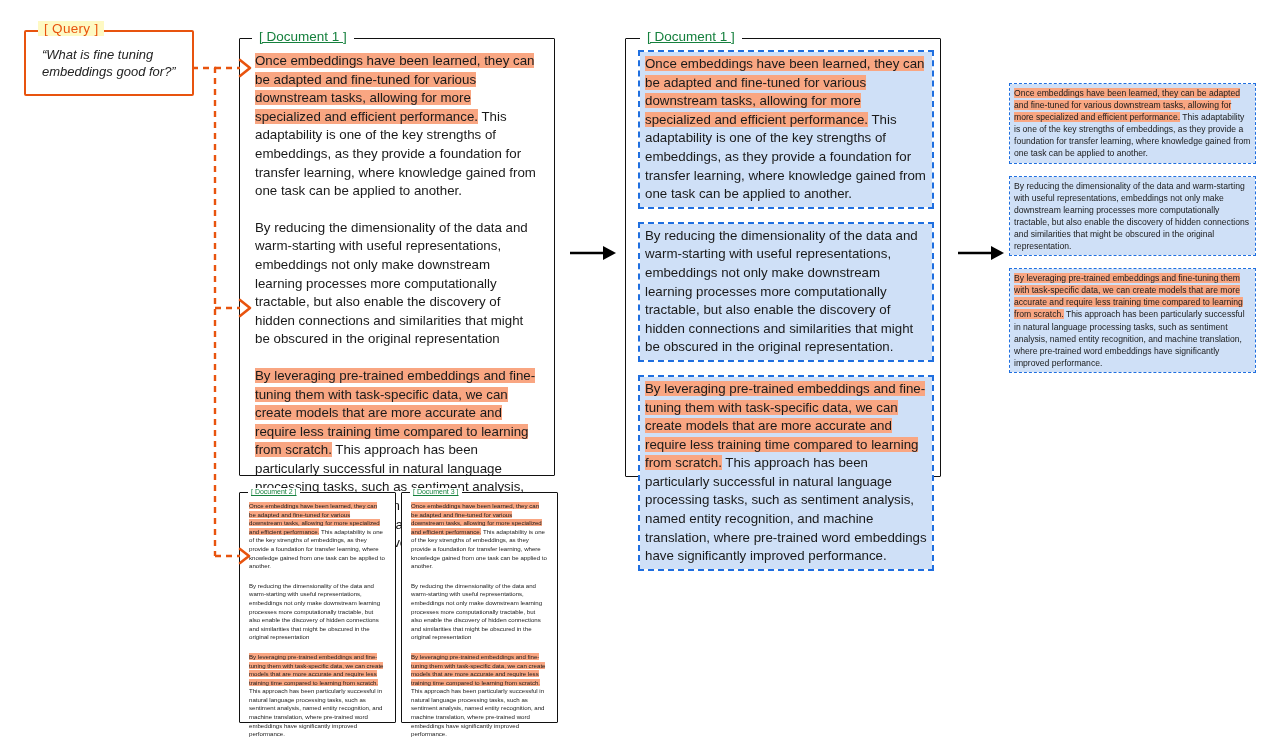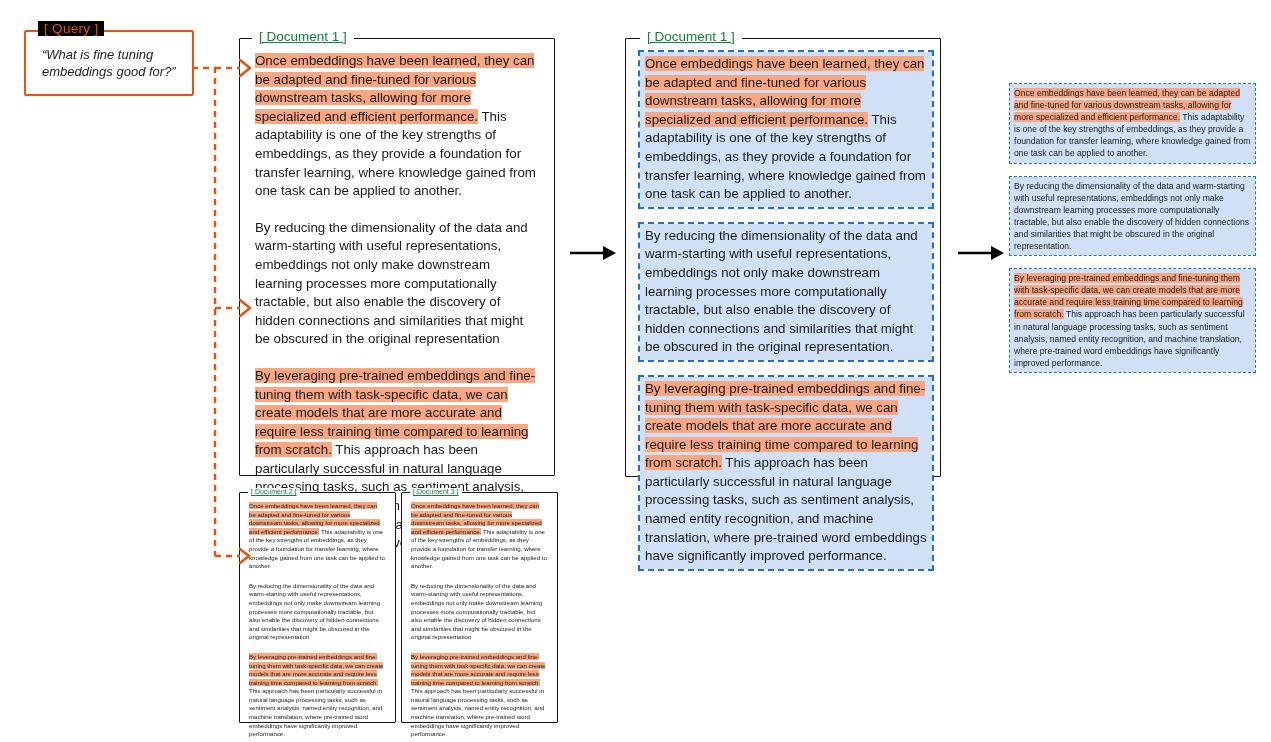--- a/index.html
+++ b/index.html
@@ -3,21 +3,21 @@
 <meta charset="utf-8">
 <style>
   html,body{margin:0;padding:0;background:#fff;}
   body{width:1271px;height:742px;position:relative;overflow:hidden;
        font-family:"Liberation Sans","DejaVu Sans",sans-serif;color:#1a1a1a;}
   .abs{position:absolute;}
 
   
   #query-box{left:24px;top:30px;width:166px;height:62px;
     border:2px solid #e8530e;border-radius:2px;}
-  #query-legend{left:38px;top:21px;background:#000000;padding:0 6px;
+  #query-legend{left:38px;top:21px;background:#fef9c3;padding:0 6px;
     color:#e8530e;font-size:13.5px;letter-spacing:.3px;white-space:nowrap;}
   #query-text{left:42px;top:46px;width:150px;font-size:13px;line-height:17px;color:#222;font-style:italic;}
 
   
   .doc-frame{border:1.6px solid #111;border-radius:1px;background:#fff;}
   .doc-legend{background:#fff;padding:0 7px;font-size:13.5px;color:#15803d;white-space:nowrap;text-decoration:underline;}
 
   #doc1-frame{left:239px;top:38px;width:314px;height:436px;}
   #doc1-legend{left:252px;top:29px;}
   #doc1-body{left:255px;top:52px;width:285px;}

